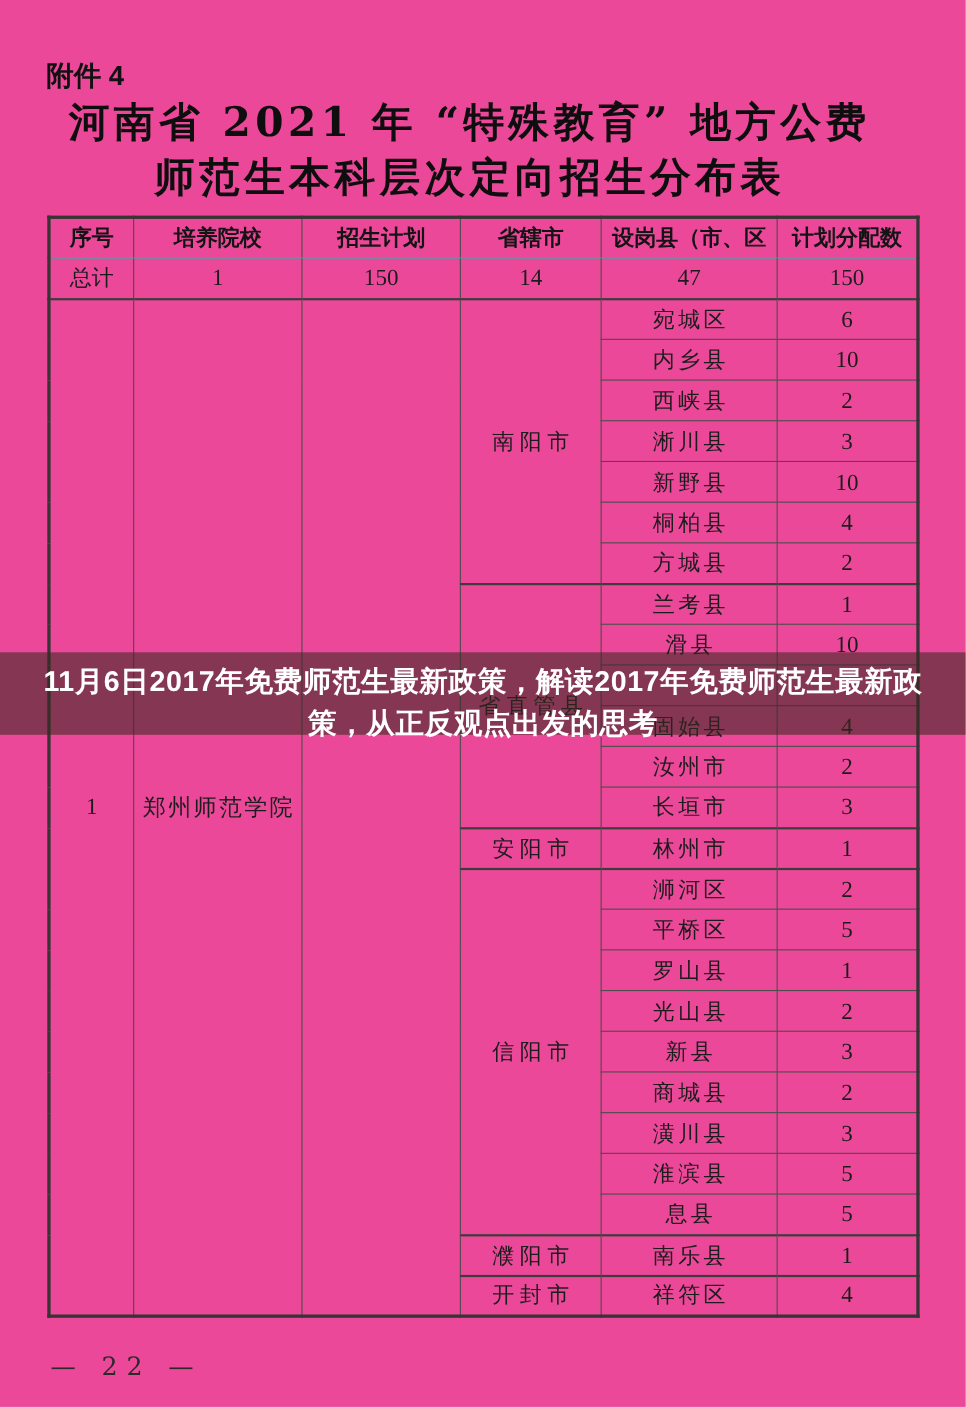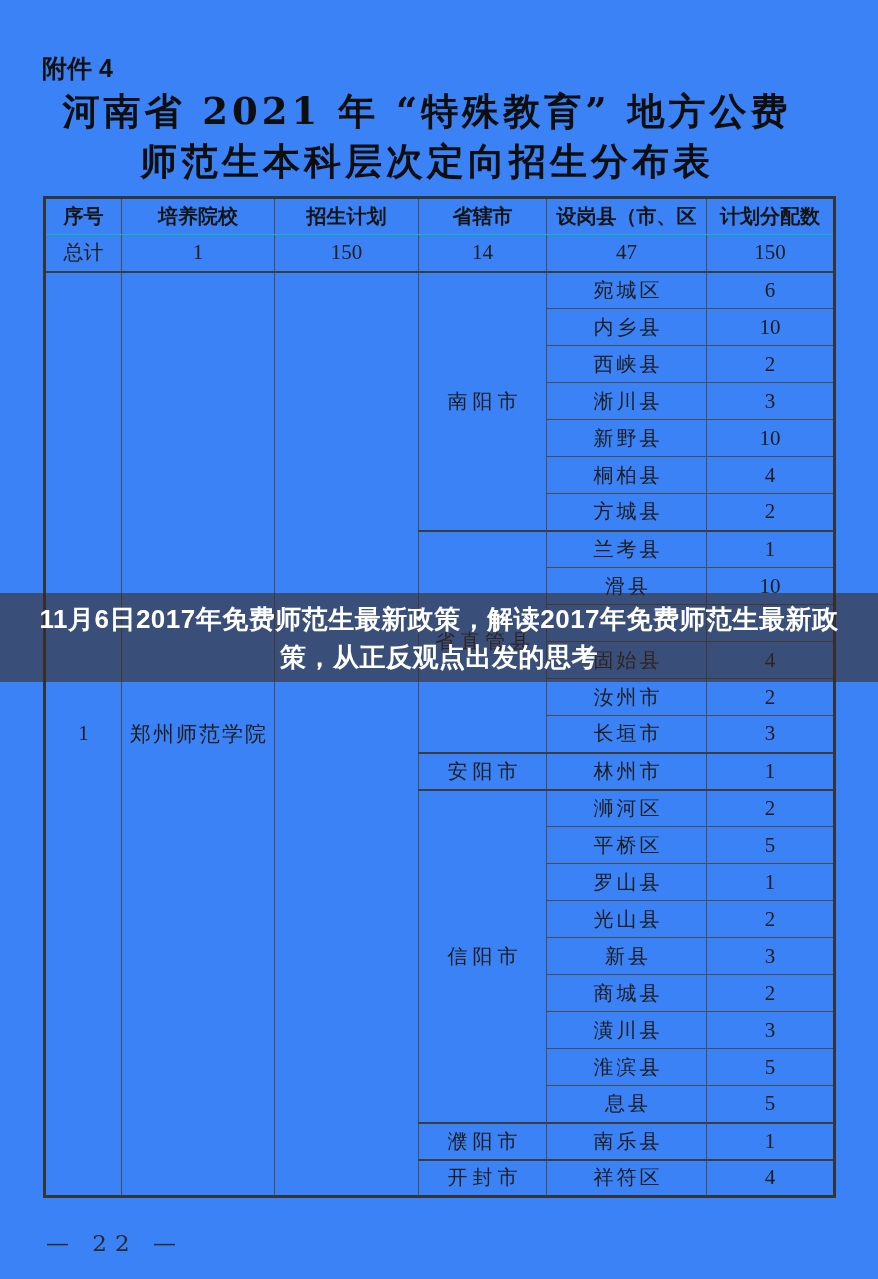--- a/index.html
+++ b/index.html
@@ -88,21 +88,21 @@
   td.institution-cell {
     font-size: 21px;
     letter-spacing: 2px;
     text-indent: 2px;
   }
   .banner {
     position: absolute;
     left: 0;
     top: 593px;
     width: 878px;
-    height: 89px;
+    height: 75px;
     box-sizing: border-box;
     padding-top: 7px;
     text-align: center;
     font-family: "Liberation Sans", "DejaVu Sans", sans-serif;
     font-weight: 700;
     font-size: 26px;
     line-height: 38px;
     letter-spacing: 0.5px;
     z-index: 5;
     white-space: nowrap;
@@ -114,21 +114,21 @@
     font-family: "DejaVu Serif", "Liberation Serif", serif;
     font-size: 23px;
     letter-spacing: 8px;
     color: #2a2a2a;
     text-align: center;
   }
 </style>
 </head>
 <body>
 
-<div class="page" style="background: #3b82f6;">
+<div class="page" style="background: #ec4899;">
 
   <div class="attachment">附件 4</div>
 
   <div class="doc-title">
     <div>河南省 2021 年 “特殊教育” 地方公费</div>
     <div>师范生本科层次定向招生分布表</div>
   </div>
 
   <table class="dist">
     <colgroup>

